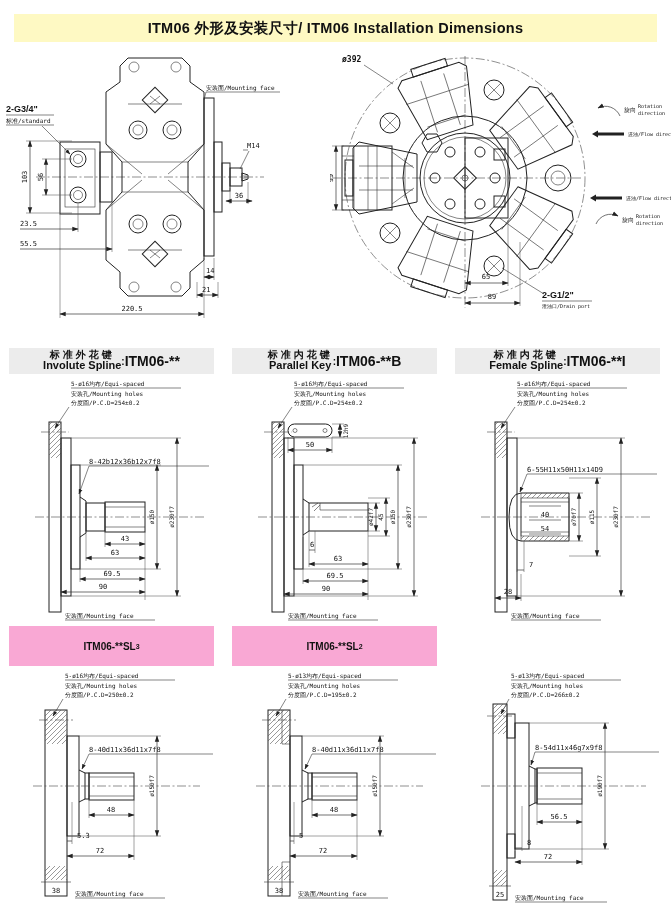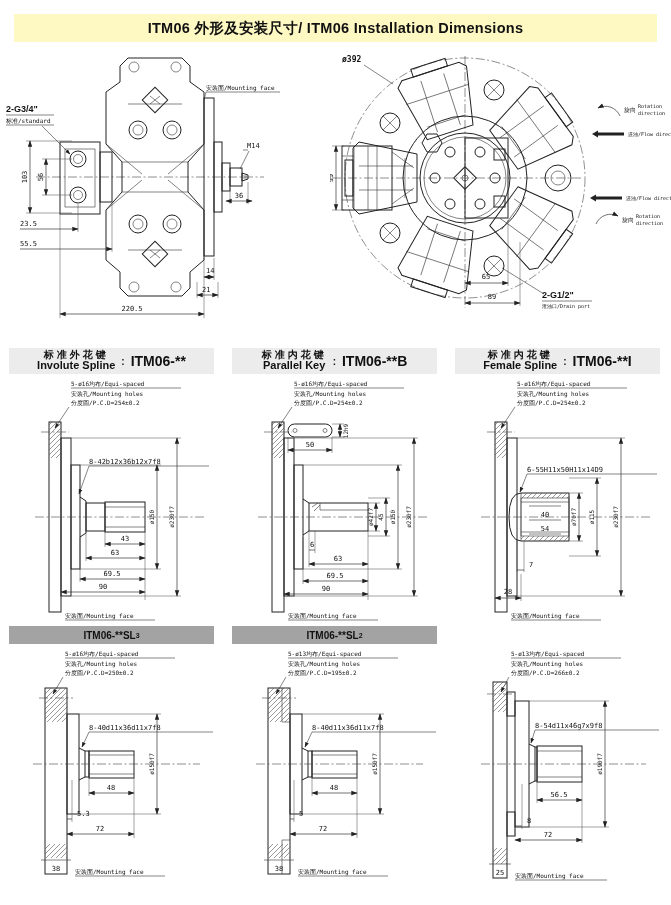--- a/index.html
+++ b/index.html
@@ -16,27 +16,27 @@
   .ext{stroke:#555;stroke-width:.55;fill:none;}
   .hat{fill:url(#hatch);stroke:none;}
   text{fill:#111;font-family:"DejaVu Sans Mono","DejaVu Sans",monospace;}
   .t5{font-size:5px;}
   .t6{font-size:6px;}
   .t7{font-size:7px;}
   .t8{font-size:8px;font-weight:bold;}
   .t9{font-size:9px;font-weight:bold;font-family:"Liberation Sans",sans-serif;}
   .hdrrow{display:flex;margin-top:2px;}
   .hdrcell{width:223px;display:flex;justify-content:center;}
-  .mhdr{background:#ececec;width:205px;height:26px;display:flex;align-items:center;justify-content:center;gap:6px;}
+  .mhdr{background:#ececec;width:205px;height:26px;display:flex;align-items:center;justify-content:center;}
   .stack{text-align:center;line-height:1.05;}
   .stack .cn{font-size:10px;font-weight:bold;letter-spacing:3px;}
   .stack .en{font-size:11px;font-weight:bold;}
   .mdl{font-size:14px;font-weight:bold;}
   .sep{font-size:10px;font-weight:bold;}
-  .bhdr{background:#a3a3a3;width:205px;height:18px;display:flex;align-items:center;justify-content:center;font-size:10px;font-weight:bold;}
+  .bhdr{background:#f9a8d4;width:205px;height:40px;display:flex;align-items:center;justify-content:center;font-size:10px;font-weight:bold;}
   .bhdr sub{font-size:7px;}
   .panelrow{display:flex;}
   .panelrow svg{margin:0 5px;}
 </style>
 </head>
 <body>
 
 <svg width="0" height="0" style="position:absolute">
   <defs>
     <pattern id="hatch" width="5" height="5" patternUnits="userSpaceOnUse">

